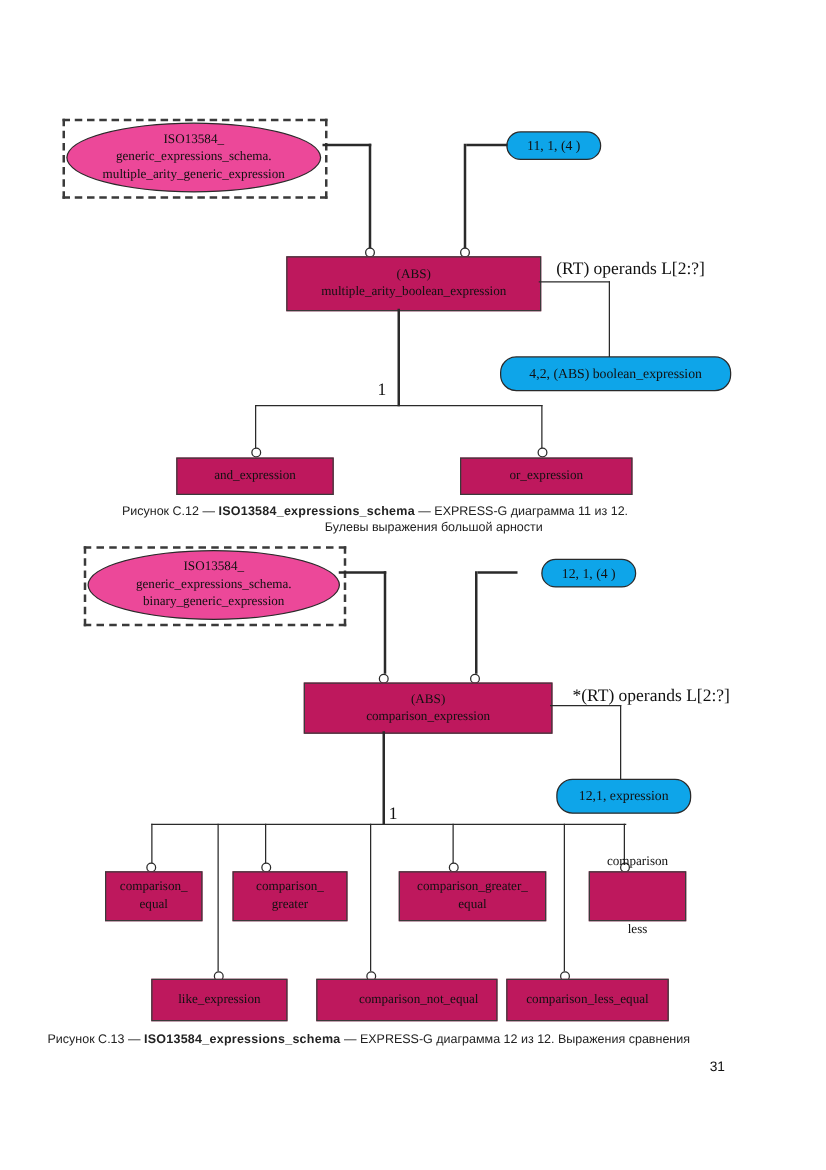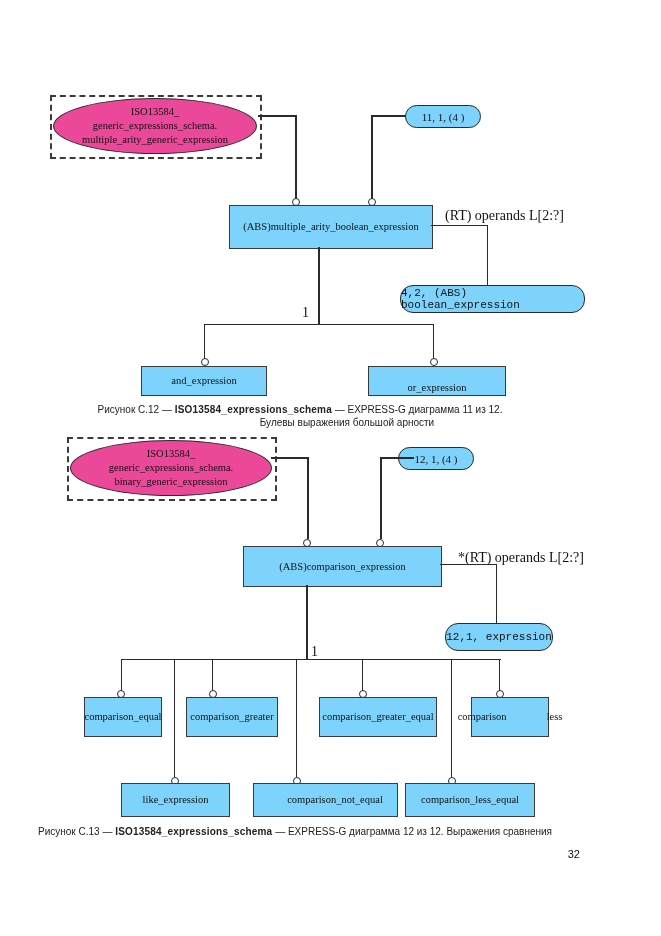--- a/index.html
+++ b/index.html
@@ -18,27 +18,27 @@
 
   .ellipse {
     position:absolute; border:1.2px solid #2a2a2a; border-radius:50%;
     display:flex; flex-direction:column; align-items:center; justify-content:center;
     font-size:10.5px; line-height:14px; text-align:center; background:#ec4899;
   }
 
   .stadium {
     position:absolute; border:1.5px solid #2a2a2a; border-radius:13px;
     display:flex; align-items:center; justify-content:center;
-    font-size:11px; background:#7dd3fc;
+    font-size:11px; background:#0ea5e9;
   }
-  .stadium.thin { border-width:1.2px;font-family:Liberation Mono, monospace; }
+  .stadium.thin { border-width:1.2px; }
 
   .ebox {
-    position:absolute; border:1.1px solid #3a3a3a; background:#7dd3fc;
-    display:flex; align-items:center; justify-content:center;
+    position:absolute; border:1.1px solid #3a3a3a; background:#be185d;
+    display:flex; flex-direction:column; align-items:center; justify-content:center;
     font-size:10.5px; line-height:14px; text-align:center;
   }
 
   .hline, .vline { position:absolute; background:#2a2a2a; }
 
   .jcircle {
     position:absolute; width:8px; height:8px; border:1.2px solid #2a2a2a;
     border-radius:50%; background:#fff; box-sizing:border-box;
   }
 
@@ -94,40 +94,40 @@
     <div class="lbl" style="left:302px;top:305px;">1</div>
     <div class="hline" style="left:204px;top:324px;width:230px;height:1px;"></div>
     <div class="vline" style="left:204px;top:324px;width:1px;height:35px;"></div>
     <div class="vline" style="left:433px;top:324px;width:1px;height:35px;"></div>
     <div class="jcircle" style="left:201px;top:358px;"></div>
     <div class="jcircle" style="left:430px;top:358px;"></div>
 
     <div class="ebox" style="left:141px;top:366px;width:124px;height:28px;text-align:center;">
       <span>and_expression</span>
     </div>
-    <div class="ebox" style="left:368px;top:366px;width:136px;height:28px;align-items:flex-end;">
+    <div class="ebox" style="left:368px;top:366px;width:136px;height:28px;">
       <span>or_expression</span>
     </div>
 
     <div class="caption" style="top:404px;">
       <span>Рисунок С.12 — </span><b>ISO13584_expressions_schema</b><span> — EXPRESS-G диаграмма 11 из 12.</span>
     </div>
     <div class="caption" style="top:417px;padding-left:47px;">Булевы выражения большой арности</div>
   </div>
 
   <div>
 
     <div class="dashed-frame" style="left:67px;top:437px;width:206px;height:60px;"></div>
     <div class="ellipse" style="left:70px;top:440px;width:200px;height:54px;">
       <span>ISO13584_</span>
       <span>generic_expressions_schema.</span>
       <span>binary_generic_expression</span>
     </div>
 
-    <div class="stadium" style="left:398px;top:447px;width:74px;height:21px;">12, 1, (4 )</div>
+    <div class="stadium" style="left:433px;top:447px;width:74px;height:21px;">12, 1, (4 )</div>
 
     <div class="hline" style="left:271px;top:457px;width:38px;height:2px;"></div>
     <div class="vline" style="left:307px;top:457px;width:2px;height:82px;"></div>
     <div class="hline" style="left:382px;top:457px;width:32px;height:2px;"></div>
     <div class="vline" style="left:380px;top:457px;width:2px;height:82px;"></div>
     <div class="jcircle" style="left:303px;top:539px;"></div>
     <div class="jcircle" style="left:376px;top:539px;"></div>
 
     <div class="ebox" style="left:243px;top:546px;width:197px;height:39px;">
       <span>(ABS)</span>
@@ -184,15 +184,15 @@
     </div>
     <div class="ebox" style="left:405px;top:783px;width:128px;height:32px;">
       <span>comparison_less_equal</span>
     </div>
 
     <div class="caption" style="top:826px;width:590px;">
       <span>Рисунок С.13 — </span><b>ISO13584_expressions_schema</b><span> — EXPRESS-G диаграмма 12 из 12. Выражения сравнения</span>
     </div>
   </div>
 
-  <div class="pagenum">32</div>
+  <div class="pagenum">31</div>
 
 </div>
 
 </body></html>

